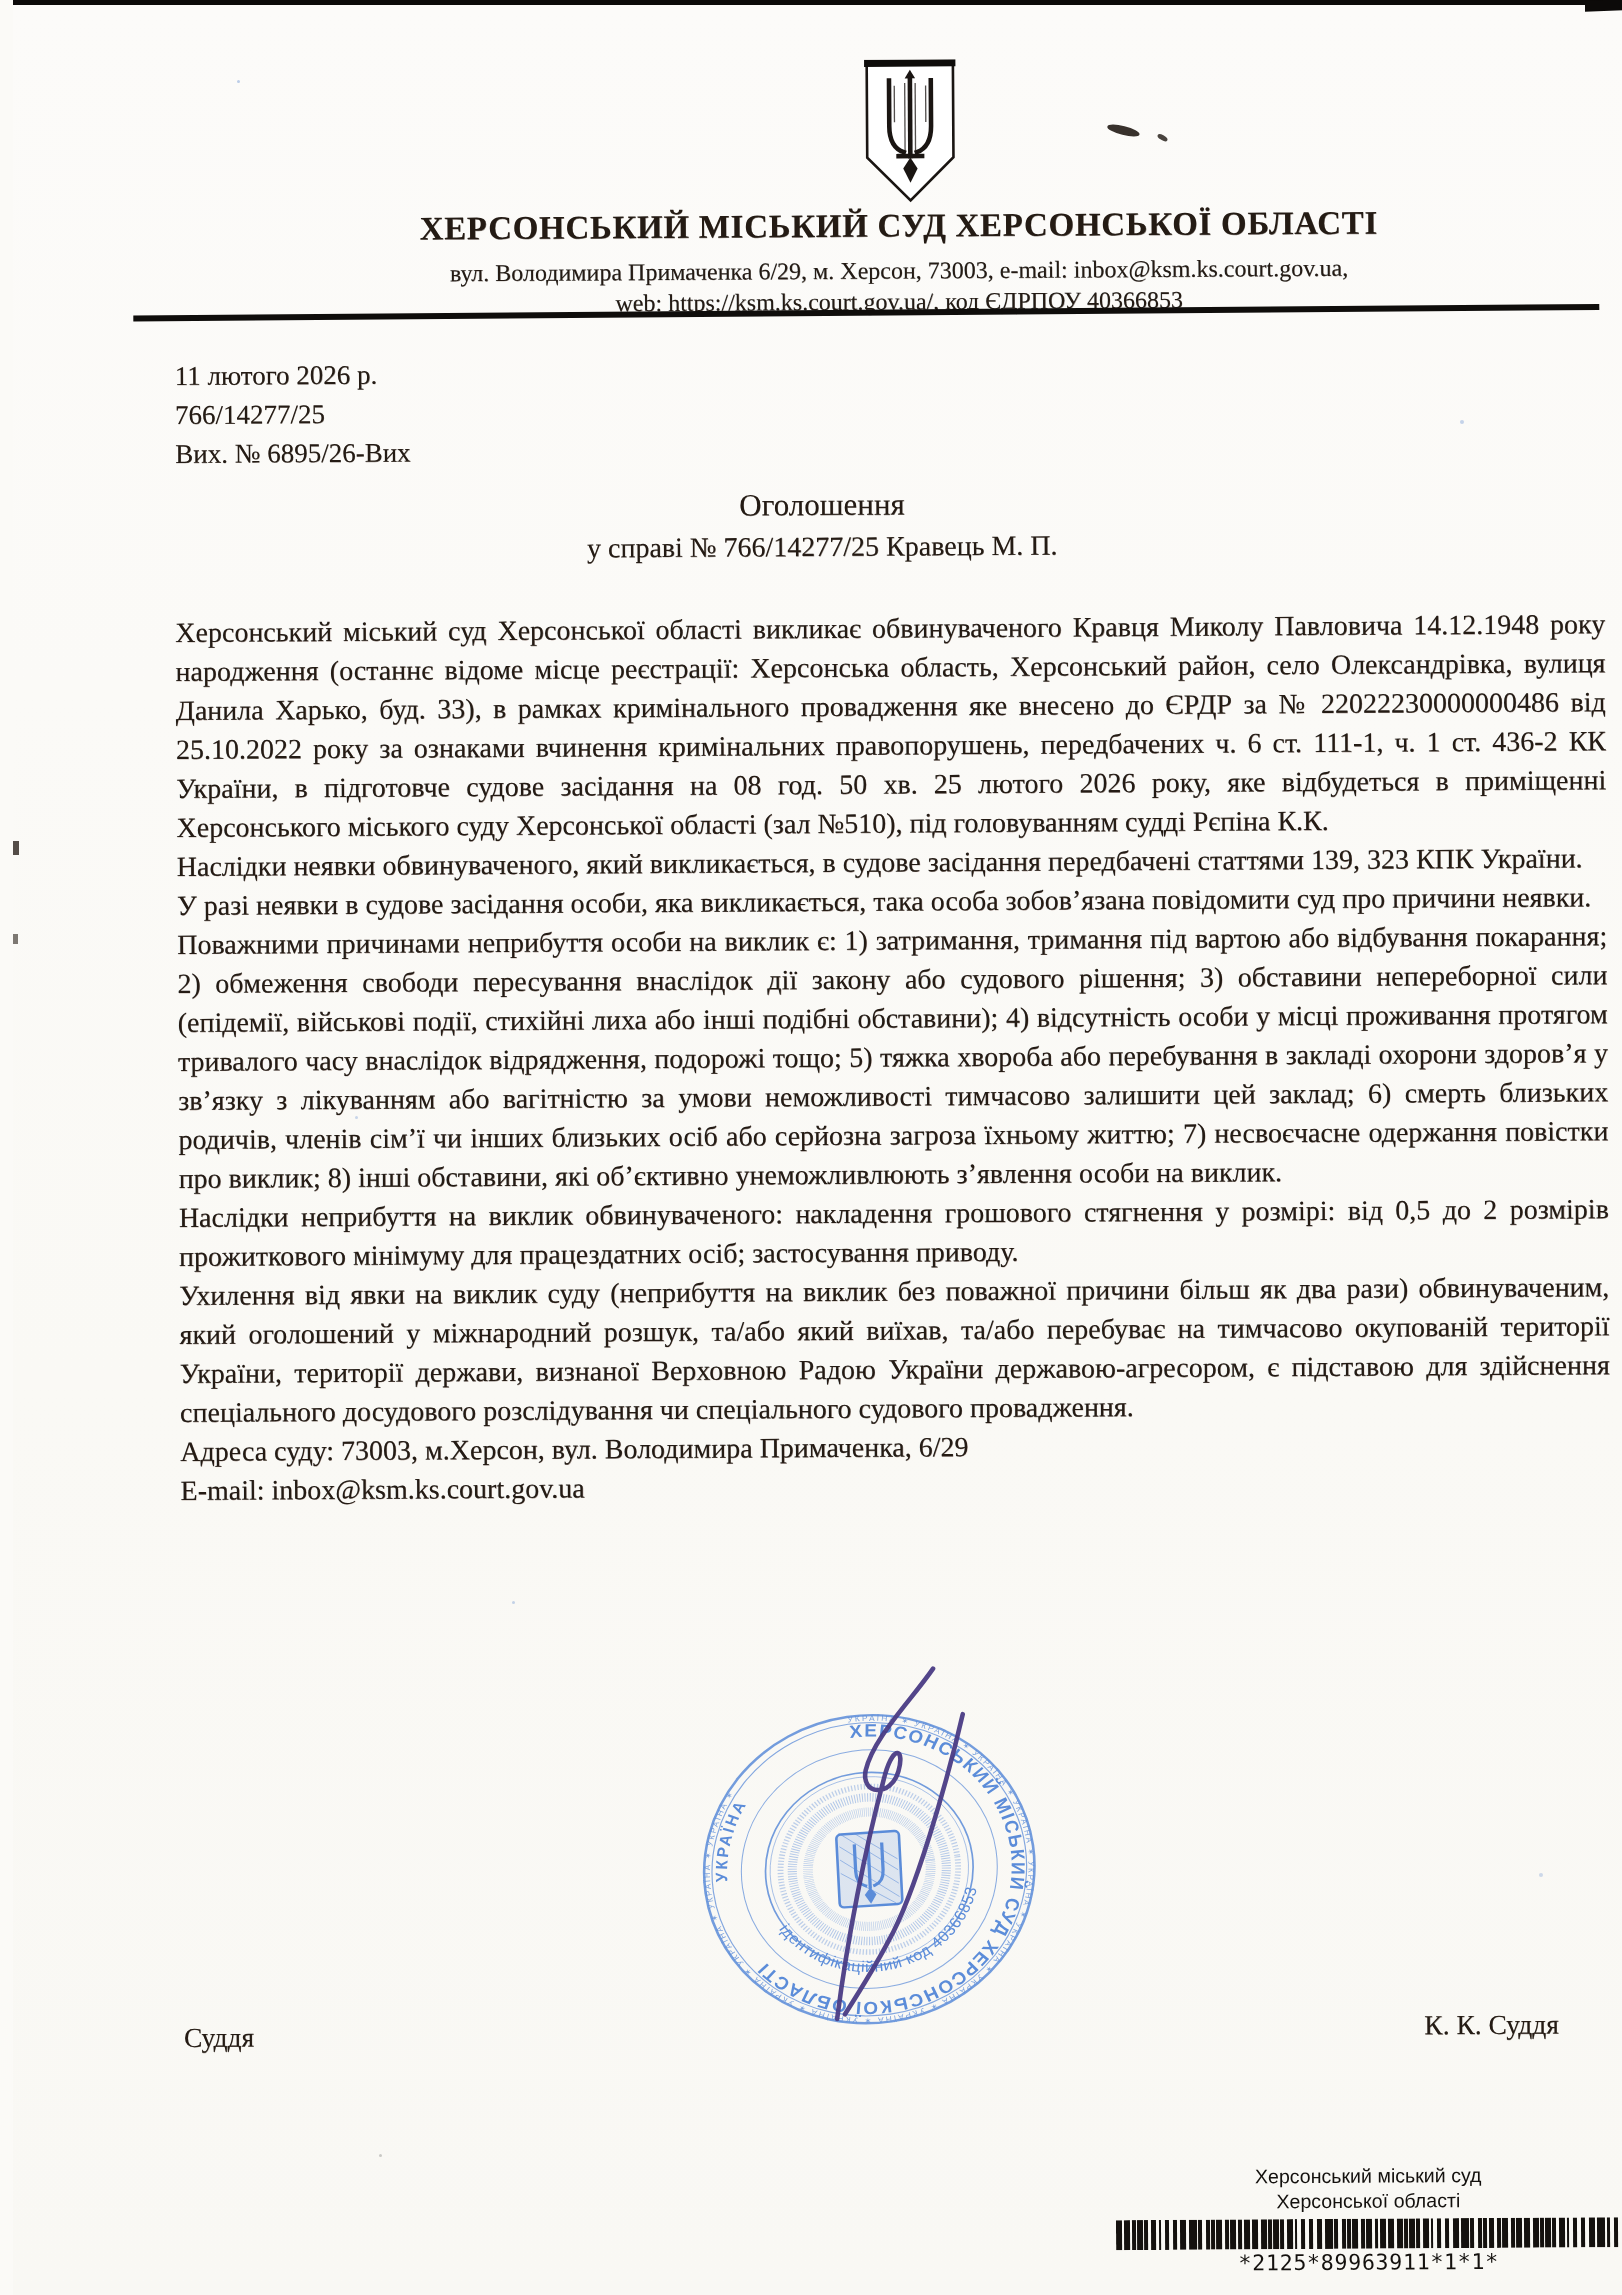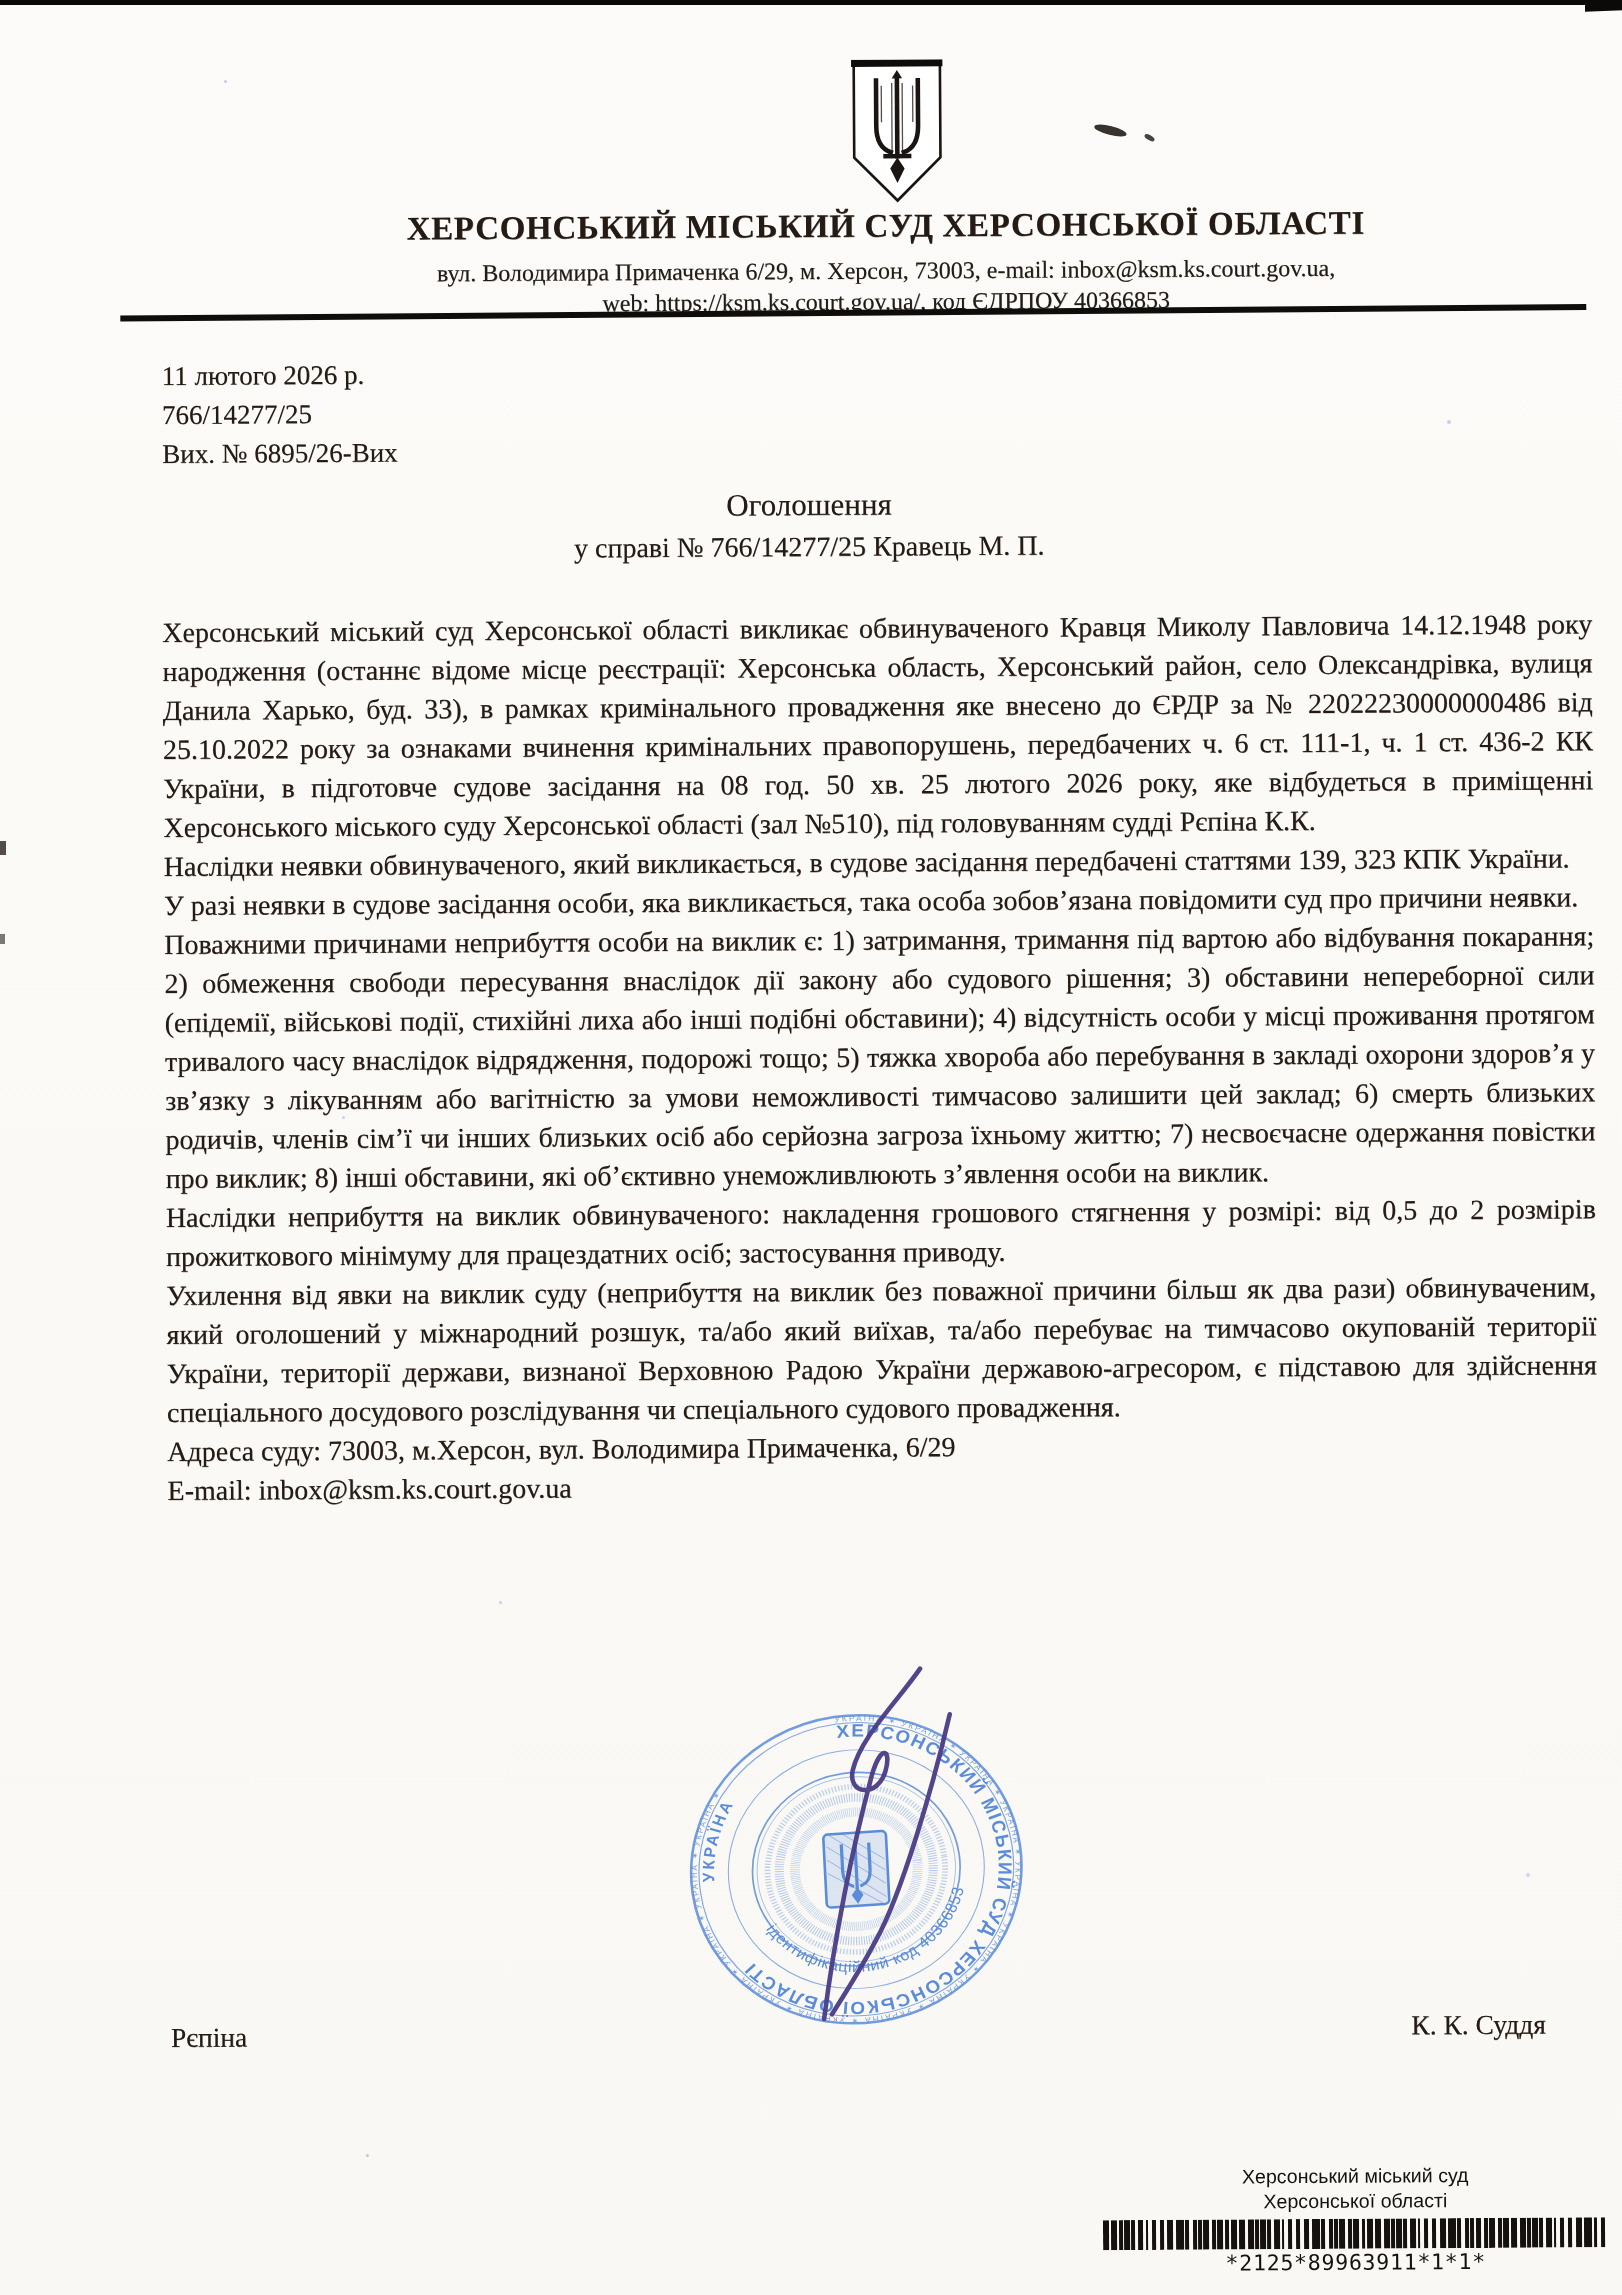--- a/index.html
+++ b/index.html
@@ -9,21 +9,21 @@
     --paper:#fbfaf7;
   }
   *{box-sizing:border-box;}
   html,body{margin:0;padding:0;}
   body{
     width:1623px;height:2295px;position:relative;overflow:hidden;
     background:var(--paper);
     font-family:"Liberation Serif", serif;
     color:var(--ink);
   }
-  .page{position:absolute;inset:0;background:linear-gradient(180deg,#fcfbf9 0%,#faf9f5 60%,#f9f8f4 100%);}
+  .page{position:absolute;inset:0;background:linear-gradient(180deg,#fcfbf9 0%,#faf9f5 60%,#f9f8f4 100%);margin-left:13px;}
   .scan-rotate{position:absolute;inset:0;transform:rotate(-0.35deg);transform-origin:50% 40%;}
 
   
   .topbar{position:absolute;left:0;top:0;width:1623px;height:4.6px;background:#0c0a09;}
   .corner-tr{position:absolute;right:0;top:0;width:38px;height:11px;background:#0c0a09;transform:skewY(-2deg);}
   .smudge-a{position:absolute;left:1094px;top:126px;width:33px;height:8.5px;background:#1c150f;border-radius:50%;transform:rotate(14deg);opacity:.88;}
   .smudge-b{position:absolute;left:1144px;top:135px;width:10.5px;height:5.2px;background:#1c150f;border-radius:50%;transform:rotate(30deg);opacity:.8;}
   .edge-dash-1{position:absolute;left:0;top:841px;width:5.9px;height:14.4px;background:#2a221b;opacity:.8;}
   .edge-dash-2{position:absolute;left:0;top:934px;width:4.6px;height:9.8px;background:#2a221b;opacity:.6;}
   .speck{position:absolute;border-radius:50%;}
@@ -202,21 +202,21 @@
     </svg>
 
     <svg class="signature" width="366" height="419" viewBox="0 0 560 640">
       <g stroke="currentColor" fill="none" stroke-width="7" stroke-linecap="round" opacity=".95">
         <path d="M 270 55 C 235 105 178 160 166 210 C 158 248 204 252 216 212 C 226 178 210 170 196 215 C 164 330 136 470 120 590"></path>
         <path d="M 315 125 C 290 230 240 400 200 470 C 180 508 152 552 132 583"></path>
       </g>
     </svg>
 
     <div class="sig-row">
-      <span class="sig-role">Рєпіна</span>
+      <span class="sig-role">Суддя</span>
       <span class="sig-name">К. К. Суддя</span>
     </div>
 
     <div class="footer">
       <div>Херсонський міський суд</div>
       <div>Херсонської області</div>
       <div class="barcode">
           <i style="width:5.9px;margin-right:2.6px"></i>
           <i style="width:5.9px;margin-right:1.3px"></i>
           <i style="width:3.9px;margin-right:1.3px"></i>

